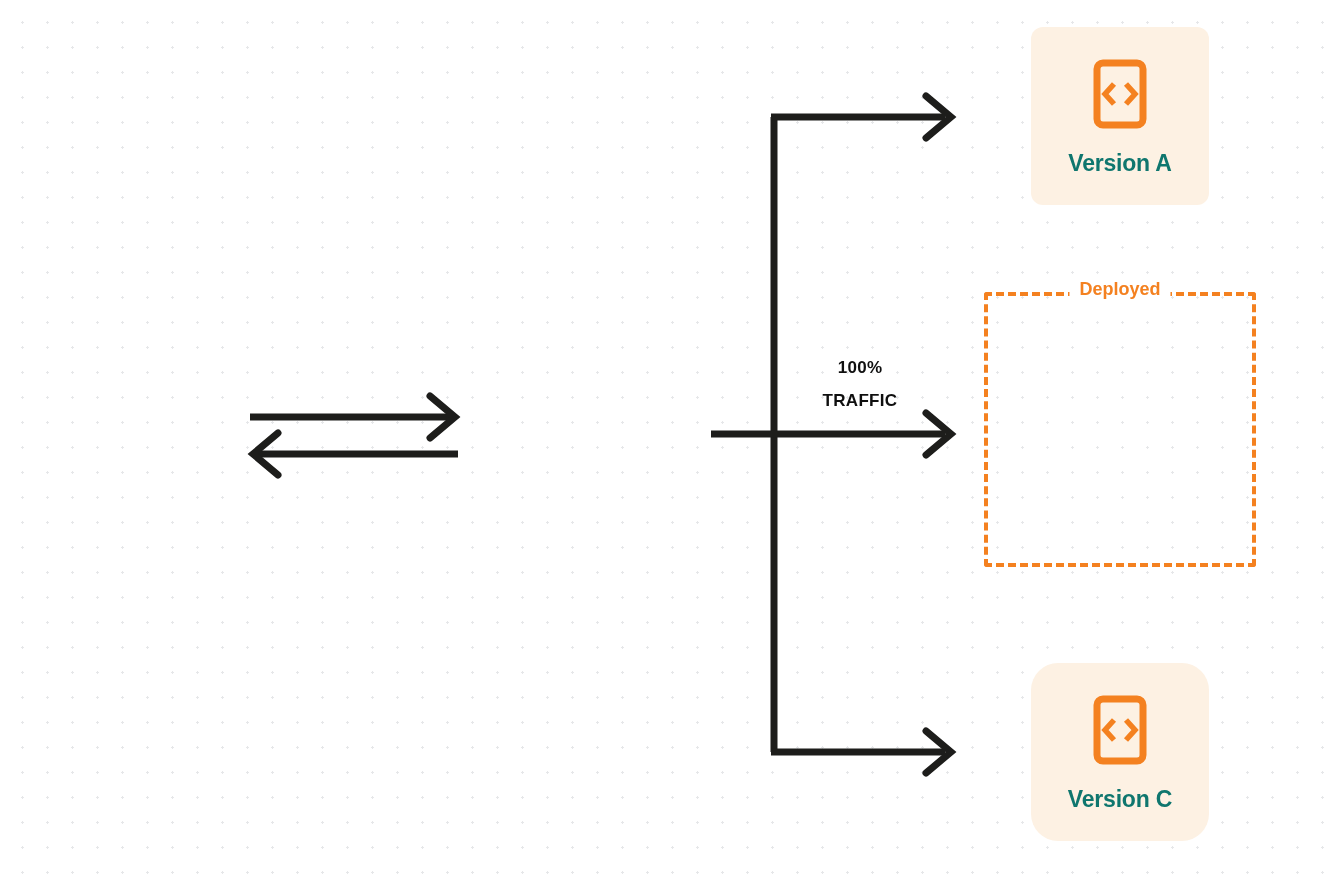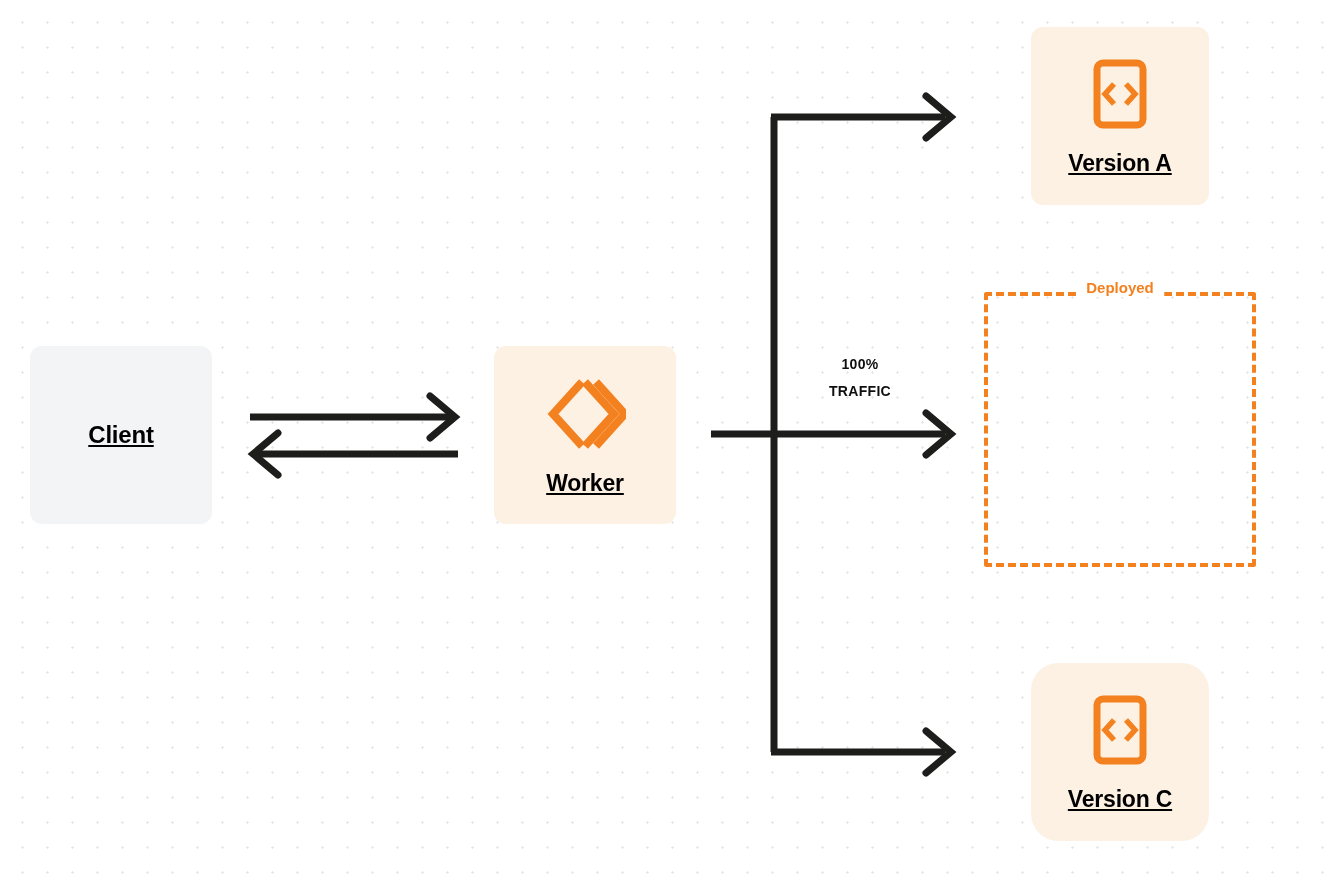--- a/index.html
+++ b/index.html
@@ -55,24 +55,23 @@
     height: 178px;
     background: #fdf1e3;
   }
   .node-version-a { top: 27px; }
   .node-version-b { top: 346px; }
   .node-version-c { top: 663px; border-radius: 27px; }
 
   .node-label {
     font-size: 23px;
     font-weight: bold;
-    color: #000000;
+    color: #0f766e;
     letter-spacing: -0.2px;
     line-height: 1;
-    text-decoration: underline;
   }
   .node-client .node-label {
     font-size: 24px;
   }
   .node-icon {
     display: block;
     margin-bottom: 18px;
   }
   .node-worker .node-icon { margin-bottom: 16px; }
 
@@ -87,36 +86,36 @@
     border-radius: 3px;
     box-sizing: border-box;
   }
   .deployed-label {
     position: absolute;
     left: 50%;
     top: -16px;
     transform: translateX(-50%);
     background: #ffffff;
     padding: 0 10px;
-    font-size: 15px;
+    font-size: 18px;
     font-weight: bold;
     color: #f48120;
     white-space: nowrap;
     line-height: 1.1;
   }
 
   
   .traffic-label {
     position: absolute;
     left: 790px;
     top: 351px;
     width: 140px;
     text-align: center;
     color: #0f0f0f;
-    font-size: 14px;
+    font-size: 17px;
     font-weight: bold;
     line-height: 1.95;
     letter-spacing: 0.3px;
   }
 
   
   .edges {
     position: absolute;
     left: 0;
     top: 0;
@@ -160,37 +159,21 @@
       <line x1="771" y1="752" x2="945" y2="752" stroke="#1d1d1b" stroke-width="7" stroke-linecap="butt"></line>
       <polyline points="926,731 951,752 926,773" fill="none" stroke="#1d1d1b" stroke-width="7" stroke-linecap="round" stroke-linejoin="miter"></polyline>
     </g>
   </svg>
 
   <div class="traffic-label">
     <div>100%</div>
     <div>TRAFFIC</div>
   </div>
 
-  <div class="node node-client">
-    <span class="node-label">Client</span>
-  </div>
-
-  <div class="node node-worker">
-    <span class="node-icon">
-      <svg width="82" height="76" viewBox="0 0 82 76" xmlns="http://www.w3.org/2000/svg">
-
-        <polyline points="38,6 9,38 38,70" fill="none" stroke="#f48120" stroke-width="8" stroke-linecap="butt" stroke-linejoin="miter"></polyline>
-
-        <polyline points="41,6 70,38 41,70" fill="none" stroke="#f48120" stroke-width="8" stroke-linecap="butt" stroke-linejoin="miter"></polyline>
-
-        <polyline points="52,6 81,38 52,70" fill="none" stroke="#f48120" stroke-width="8" stroke-linecap="butt" stroke-linejoin="miter"></polyline>
-      </svg>
-    </span>
-    <span class="node-label">Worker</span>
-  </div>
+
 
   <div class="node node-version node-version-a">
     <span class="node-icon">
       <svg width="56" height="72" viewBox="0 0 56 72" xmlns="http://www.w3.org/2000/svg">
         <rect x="5" y="5" width="46" height="62" rx="6" ry="6" fill="none" stroke="#f48120" stroke-width="7"></rect>
         <polyline points="22,26 13,36 22,46" fill="none" stroke="#f48120" stroke-width="5.5" stroke-linecap="butt" stroke-linejoin="miter"></polyline>
         <polyline points="34,26 43,36 34,46" fill="none" stroke="#f48120" stroke-width="5.5" stroke-linecap="butt" stroke-linejoin="miter"></polyline>
       </svg>
     </span>
     <span class="node-label">Version A</span>

